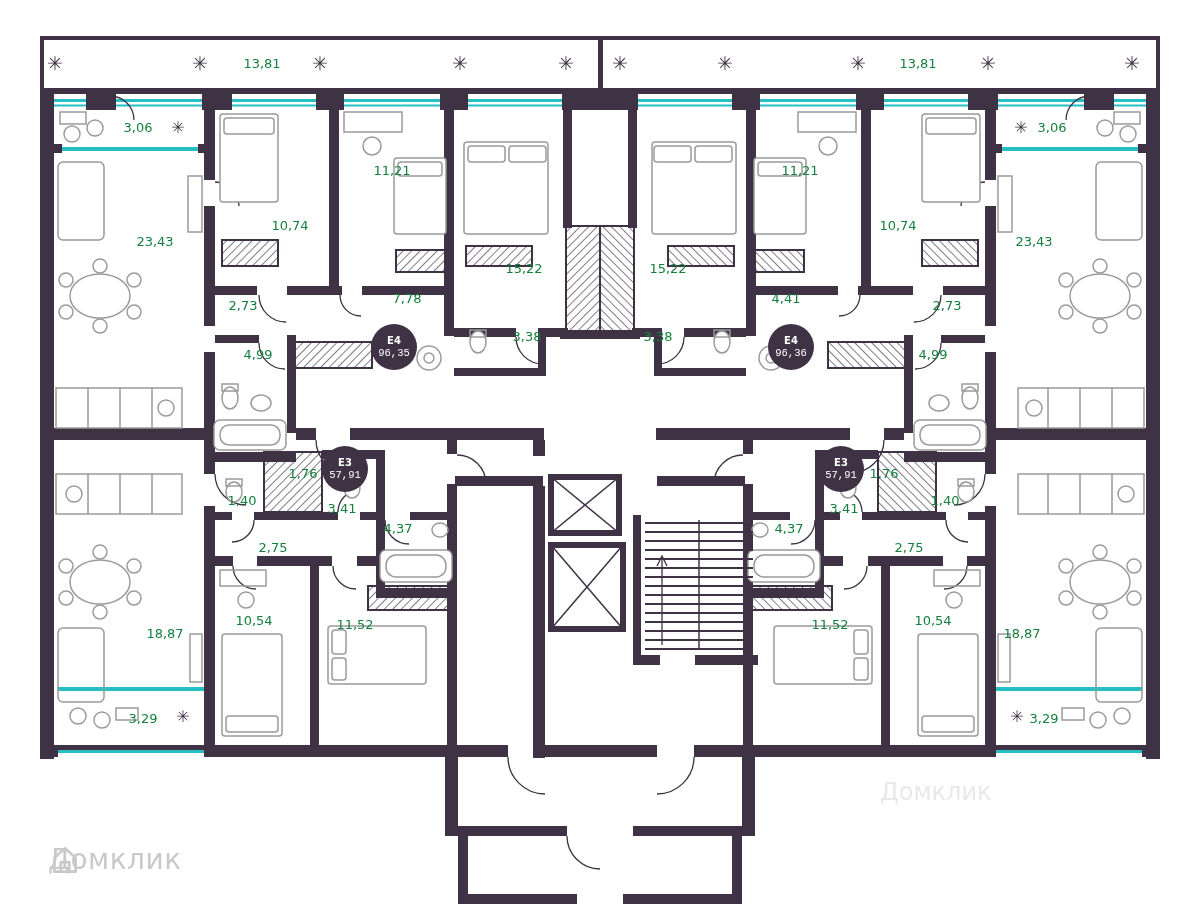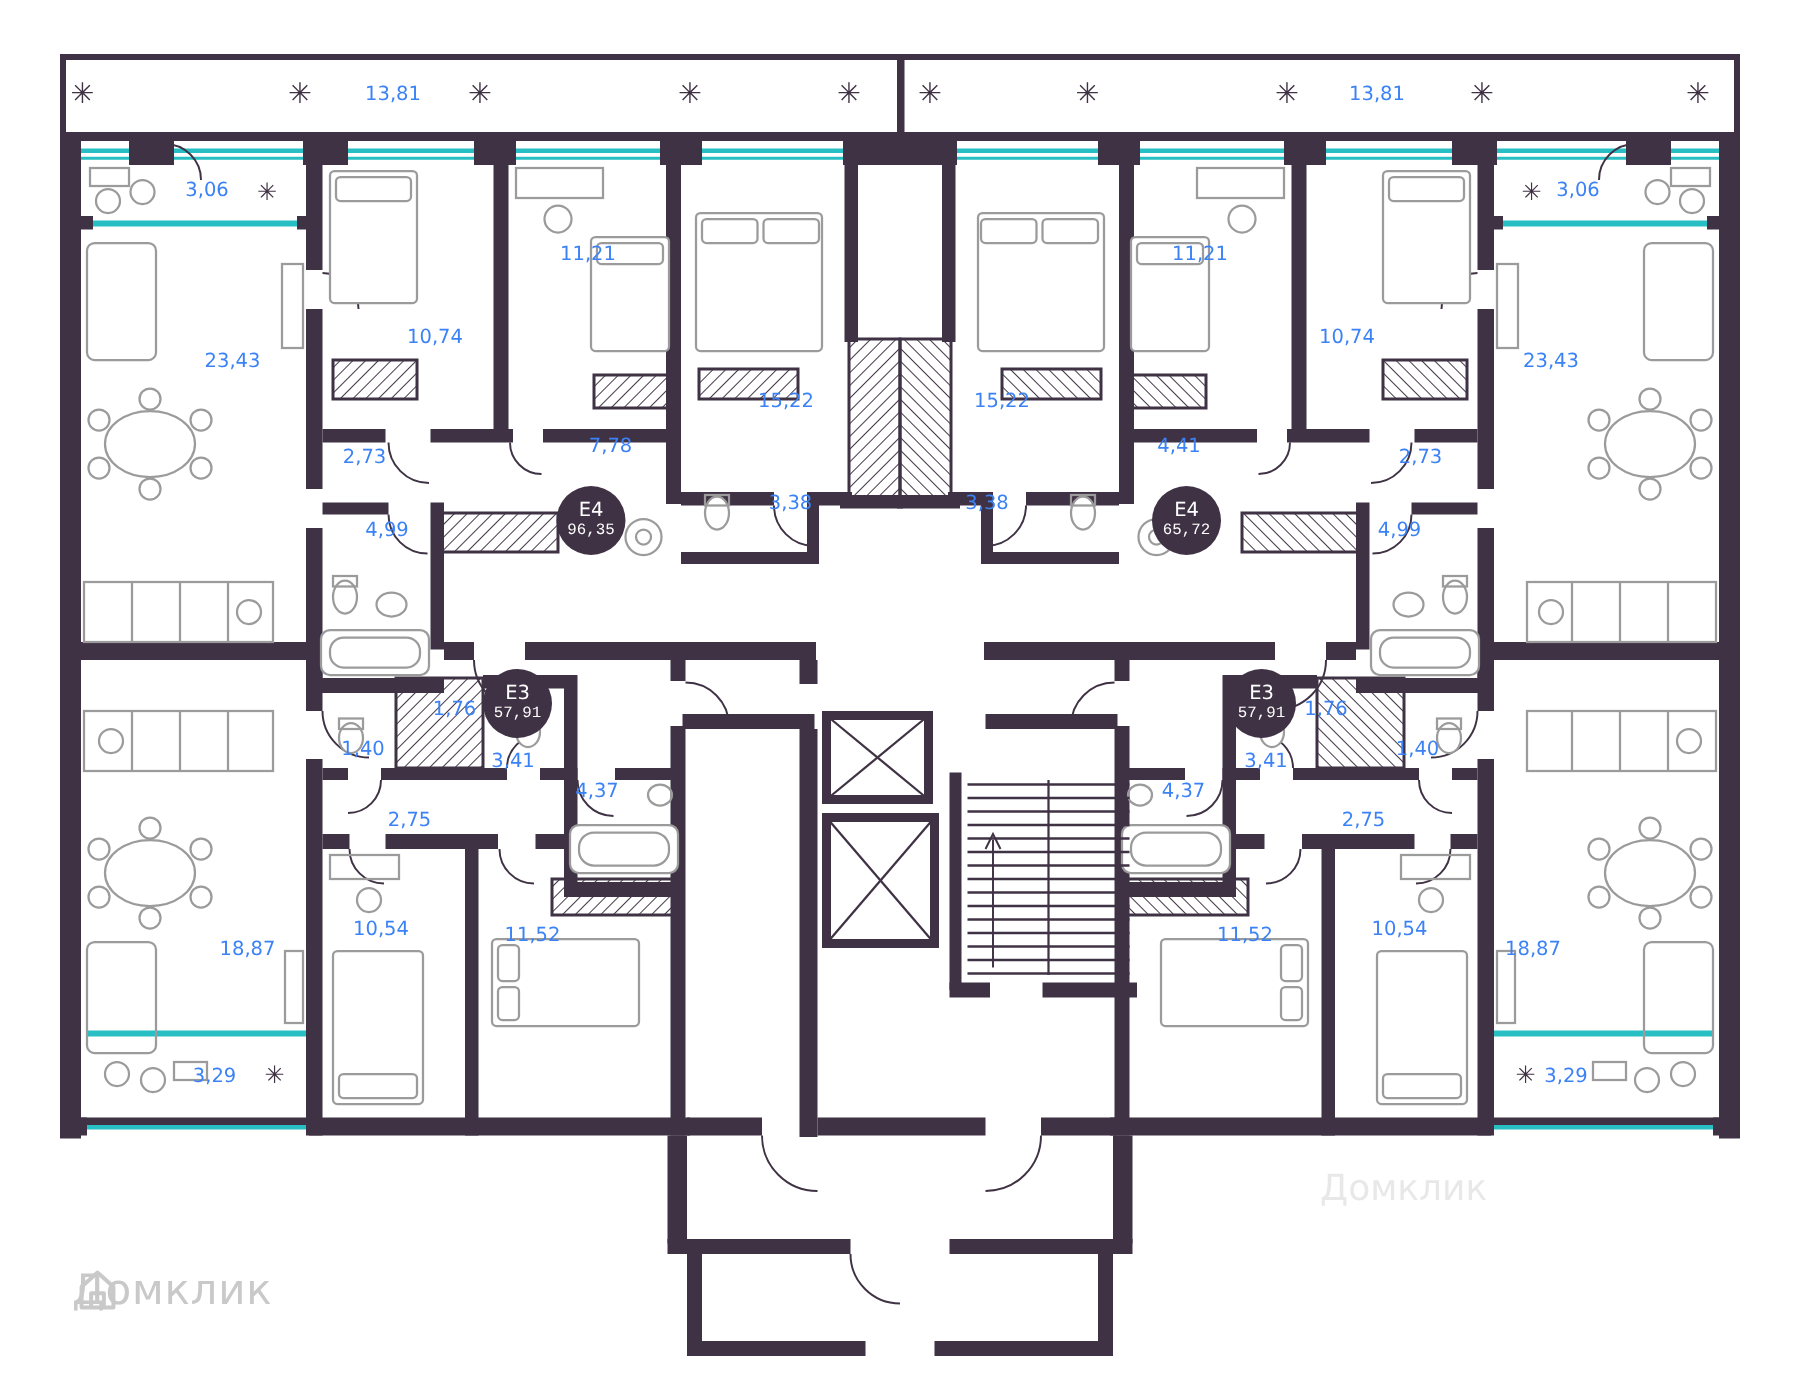--- a/index.html
+++ b/index.html
@@ -9,25 +9,25 @@
   .overlay{position:absolute;left:0;top:0;width:1200px;height:922px;}
   .wall{fill:#3f3244;}
   .teal{fill:#27bfc3;}
   .furn{fill:none;stroke:#9b9b9b;stroke-width:1.5;}
   .furnf{fill:#ffffff;stroke:#9b9b9b;stroke-width:1.5;}
   .hatchbox{fill:url(#hatch);stroke:#3f3244;stroke-width:2;}
   .door{fill:none;stroke:#3f3244;stroke-width:1.3;}
   .shaft{fill:#ffffff;stroke:#3f3244;stroke-width:6;}
   .xline{stroke:#3f3244;stroke-width:1.5;}
   .tread{stroke:#3f3244;stroke-width:1.8;}
-  .area-label{position:absolute;transform:translate(-50%,-50%);font-size:13px;color:#3b82f6;white-space:nowrap;}
+  .area-label{position:absolute;transform:translate(-50%,-50%);font-size:13px;color:#15803d;white-space:nowrap;}
   .badge{position:absolute;width:46px;height:46px;border-radius:50%;background:#3f3244;color:#fff;
          display:flex;flex-direction:column;align-items:center;justify-content:center;
          transform:translate(-50%,-50%);line-height:1.15;}
-  .badge-code{font-size:13px;font-weight:normal;}
+  .badge-code{font-size:10px;font-weight:bold;}
   .badge-area{font-size:10.5px;font-family:Liberation Mono, monospace;}
   .plant{position:absolute;transform:translate(-50%,-50%);color:#3f3244;font-size:19px;line-height:1;}
   .plant.sm{font-size:16px;}
   .watermark{position:absolute;left:48px;top:843px;display:flex;align-items:center;gap:10px;color:#c9c9c9;}
   .wm-text{font-size:28px;letter-spacing:.5px;}
   .watermark-faint{position:absolute;left:880px;top:778px;font-size:24px;color:#9a9a9a;opacity:.22;}
 </style>
 </head>
 <body>
 
@@ -311,21 +311,21 @@
   <div class="area-label" style="left:933px;top:620px">10,54</div>
   <div class="area-label" style="left:830px;top:624px">11,52</div>
   <div class="area-label" style="left:1044px;top:718px">3,29</div>
 
   <div class="badge" style="left:394px;top:347px">
     <span class="badge-code">Е4</span>
     <span class="badge-area">96,35</span>
   </div>
   <div class="badge" style="left:791px;top:347px">
     <span class="badge-code">Е4</span>
-    <span class="badge-area">65,72</span>
+    <span class="badge-area">96,36</span>
   </div>
   <div class="badge" style="left:345px;top:469px">
     <span class="badge-code">Е3</span>
     <span class="badge-area">57,91</span>
   </div>
   <div class="badge" style="left:841px;top:469px">
     <span class="badge-code">Е3</span>
     <span class="badge-area">57,91</span>
   </div>
 

